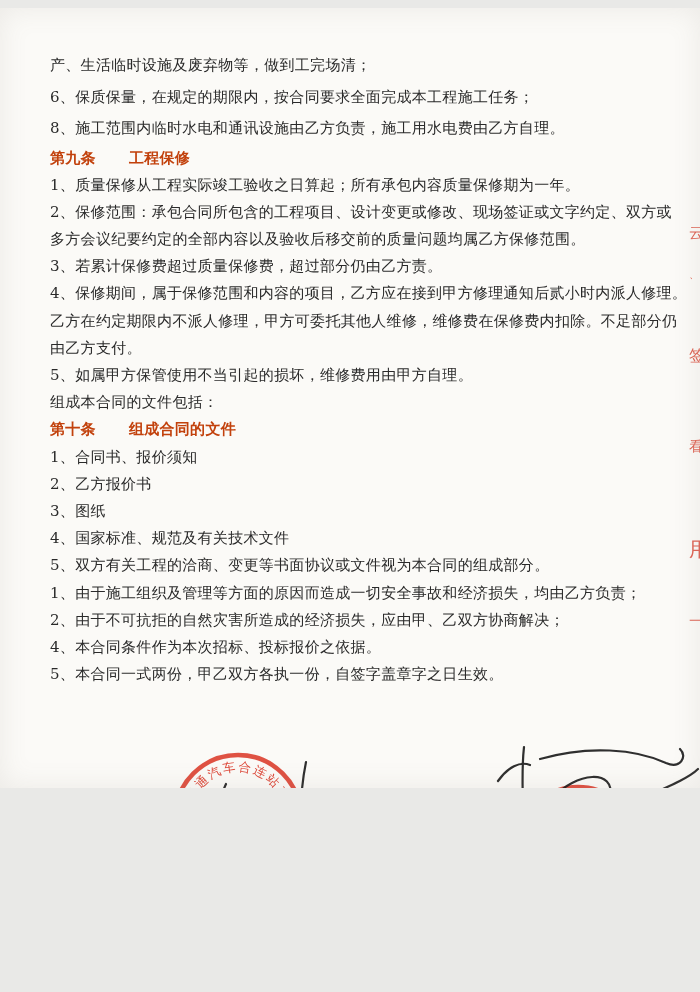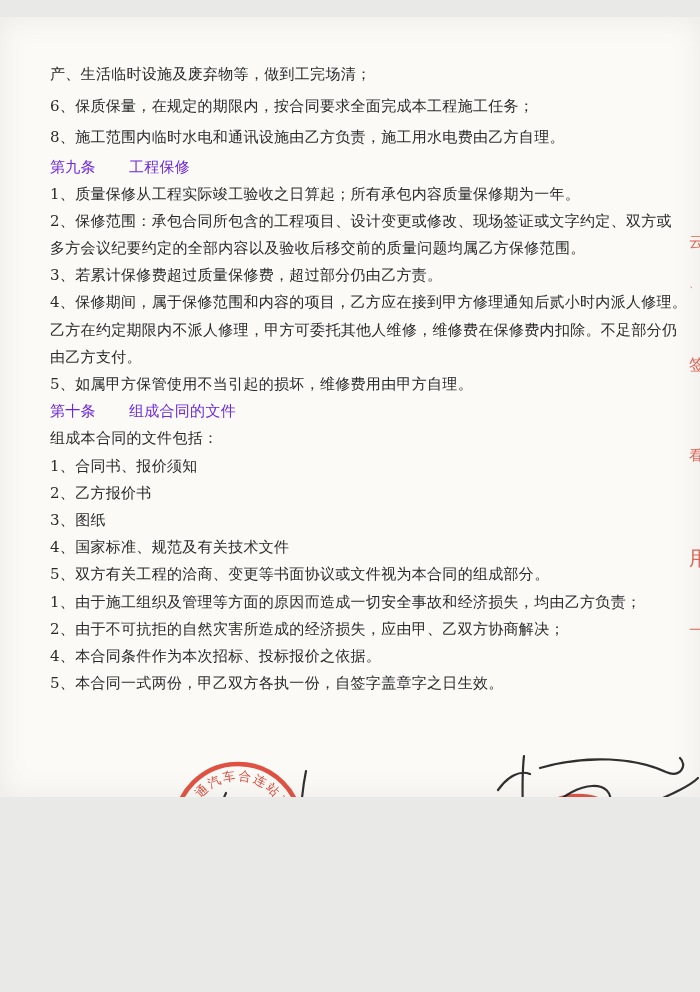--- a/index.html
+++ b/index.html
@@ -1,28 +1,28 @@
 <!DOCTYPE html>
 <html><head>
 <meta charset="utf-8">
 <style>
   html,body{margin:0;padding:0;background:#e9e9e7;}
   .page{
-    position:relative; width:700px; height:780px; margin:17px auto;
+    position:relative; width:700px; height:780px; margin:8px auto;
     background:#fbfaf7; overflow:hidden;
     font-family:"DejaVu Serif","Liberation Serif",serif; color:#262626;
   }
   .page::after{content:""; position:absolute; inset:0; pointer-events:none;
     box-shadow:inset 0 0 28px rgba(120,115,105,.12);}
   
   .doc{position:absolute; left:50px; top:42px; right:18px;}
   .ln{margin:0; height:27.2px; line-height:27.2px; font-size:15px;
       letter-spacing:.3px; white-space:nowrap; color:#2a2a2a;}
   .ln-wide{height:31.5px; line-height:31.5px;}
-  .heading{font-weight:normal; color:#6d28d9;}
+  .heading{font-weight:bold; color:#c2410c;}
   .h-title{margin-left:33px;}
   .h-title.g28{margin-left:28px;}
   
   .sig{position:absolute; font-size:15.5px; letter-spacing:.5px; color:#242424; white-space:nowrap;}
   .sa-sign{left:71px; top:790px;}
   .sb-sign{left:437px; top:780px;}
   .sa-time{left:56px; top:849px;}
   .sb-time{left:430px; top:849px;}
   .sa-place{left:56px; top:903px;}
   .sb-place{left:433px; top:907px;}
@@ -66,22 +66,22 @@
     <p class="ln ln-wide">8、施工范围内临时水电和通讯设施由乙方负责，施工用水电费由乙方自理。</p>
     <p class="ln heading"><span>第九条</span><span class="h-title">工程保修</span></p>
     <p class="ln">1、质量保修从工程实际竣工验收之日算起；所有承包内容质量保修期为一年。</p>
     <p class="ln">2、保修范围：承包合同所包含的工程项目、设计变更或修改、现场签证或文字约定、双方或</p>
     <p class="ln">多方会议纪要约定的全部内容以及验收后移交前的质量问题均属乙方保修范围。</p>
     <p class="ln">3、若累计保修费超过质量保修费，超过部分仍由乙方责。</p>
     <p class="ln">4、保修期间，属于保修范围和内容的项目，乙方应在接到甲方修理通知后贰小时内派人修理。</p>
     <p class="ln">乙方在约定期限内不派人修理，甲方可委托其他人维修，维修费在保修费内扣除。不足部分仍</p>
     <p class="ln">由乙方支付。</p>
     <p class="ln">5、如属甲方保管使用不当引起的损坏，维修费用由甲方自理。</p>
+    <p class="ln">组成本合同的文件包括：</p>
     <p class="ln heading"><span>第十条</span><span class="h-title">组成合同的文件</span></p>
-    <p class="ln">组成本合同的文件包括：</p>
     <p class="ln">1、合同书、报价须知</p>
     <p class="ln">2、乙方报价书</p>
     <p class="ln">3、图纸</p>
     <p class="ln">4、国家标准、规范及有关技术文件</p>
     <p class="ln">5、双方有关工程的洽商、变更等书面协议或文件视为本合同的组成部分。</p>
     <p class="ln">1、由于施工组织及管理等方面的原因而造成一切安全事故和经济损失，均由乙方负责；</p>
     <p class="ln">2、由于不可抗拒的自然灾害所造成的经济损失，应由甲、乙双方协商解决；</p>
     <p class="ln">4、本合同条件作为本次招标、投标报价之依据。</p>
     <p class="ln">5、本合同一式两份，甲乙双方各执一份，自签字盖章字之日生效。</p>
   </div>

